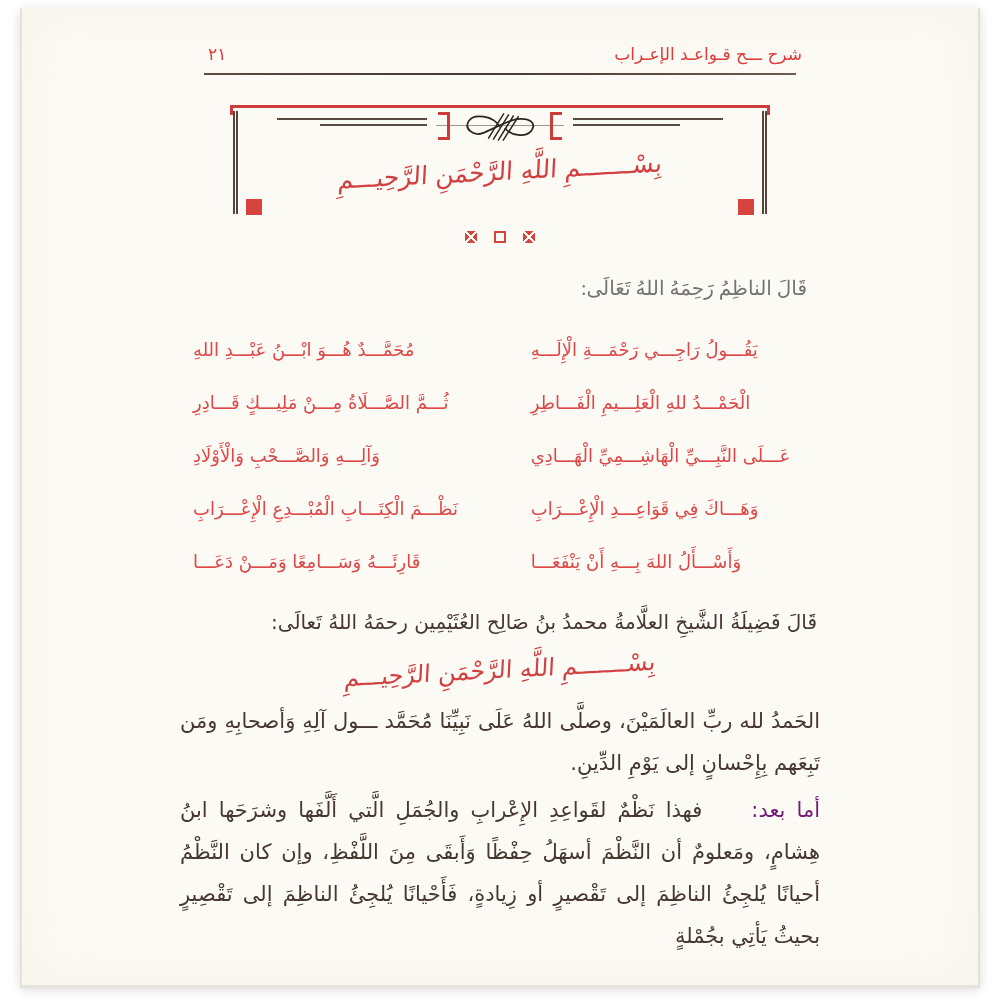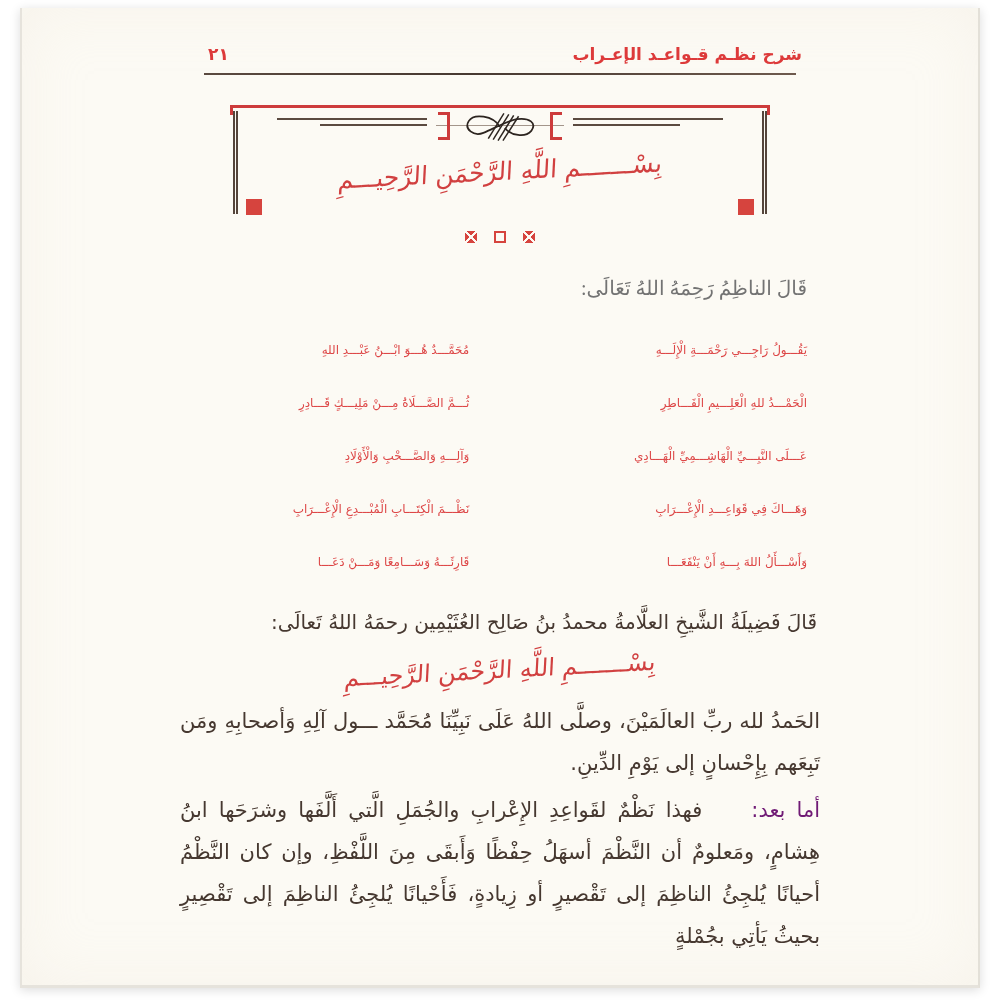--- a/index.html
+++ b/index.html
@@ -20,21 +20,21 @@
   }
   .content{
     width:640px;margin:0 auto;direction:rtl;text-align:right;color:#463830;
   }
   
   .hdr-row{
     display:flex;justify-content:space-between;align-items:flex-end;
     padding:36px 18px 0 28px;
   }
   .hdr-title,.hdr-page{
-    color:#dd3a3a;font-weight:bold;font-size:17px;letter-spacing:.3px;text-align:center;
+    color:#dd3a3a;font-weight:normal;font-size:17px;letter-spacing:.3px;text-align:center;
   }
   .hdr-rule{
     height:2px;width:592px;margin:9px auto 0;
     background:linear-gradient(to left,#6e5a4e,#473931 55%,#5b4a40);
   }
   
   .ornament{position:relative;height:120px;margin-top:30px;}
   .orn-topline{position:absolute;top:0;left:50px;right:50px;height:3px;background:#cd3b3b;}
   .orn-topline::before,.orn-topline::after{content:"";position:absolute;top:0;width:3px;height:10px;background:#cd3b3b;}
   .orn-topline::before{left:0;}
@@ -69,36 +69,36 @@
     background-color:#d6443e;
     background-image:
       linear-gradient(45deg, transparent 42%, #fcfaf4 42%, #fcfaf4 58%, transparent 58%),
       linear-gradient(135deg, transparent 42%, #fcfaf4 42%, #fcfaf4 58%, transparent 58%);
   }
   .sq-o{border:2.5px solid #d6443e;box-sizing:border-box;background:transparent;}
   
   .intro-line{margin:30px 13px 0 0;font-size:20px;line-height:30px;color:#737373;font-family:Liberation Serif, serif;}
   .poem{margin-top:30px;padding:0 13px;}
   .verse-row{display:flex;justify-content:space-between;margin-bottom:19px;line-height:34px;}
-  .hemistich{flex:0 0 45%;text-align:right;color:#dd4747;font-size:12px;white-space:nowrap;}
+  .hemistich{flex:0 0 45%;text-align:left;color:#dd4747;font-size:18px;white-space:nowrap;}
   .sheikh-line{margin:25px 3px 16px 0;font-size:20px;line-height:36px;color:#463830;}
   .basmala-2{margin-top:12px;font-size:24px;}
   .para{font-size:21px;line-height:42px;text-align:justify;color:#463830;}
   .para-1{margin-top:16px;}
   .para-2{margin-top:5px;}
   .lead-red{color:#701a75;margin-left:38px;}
 </style>
 </head>
 <body>
 
 <div class="scan-page">
   <div class="content">
 
     <div class="hdr-row">
-      <span class="hdr-title">شرح نظـم قـواعـد الإعـراب</span>
+      <span class="hdr-title">شرح ـــح قـواعـد الإعـراب</span>
       <span class="hdr-page">٢١</span>
     </div>
     <div class="hdr-rule"></div>
 
     <div class="ornament">
       <div class="orn-topline"></div>
       <div class="orn-vert vl"></div>
       <div class="orn-vert vr"></div>
       <div class="orn-hline la"></div>
       <div class="orn-hline lb"></div>

